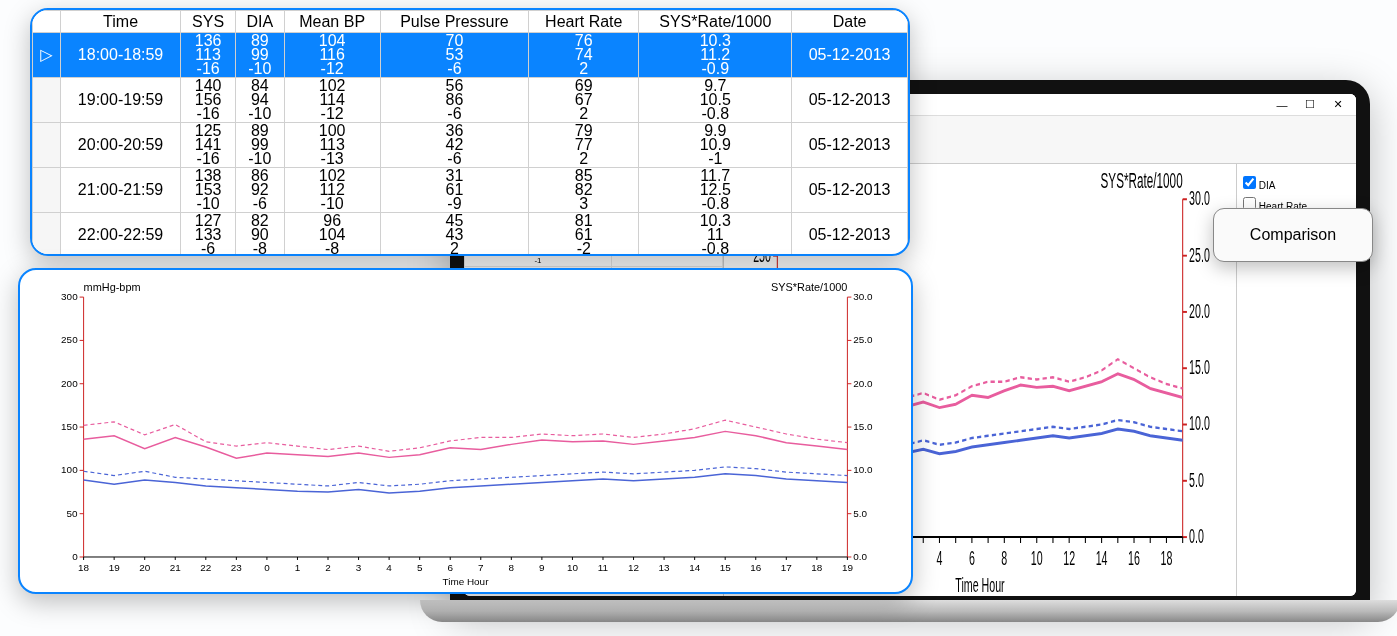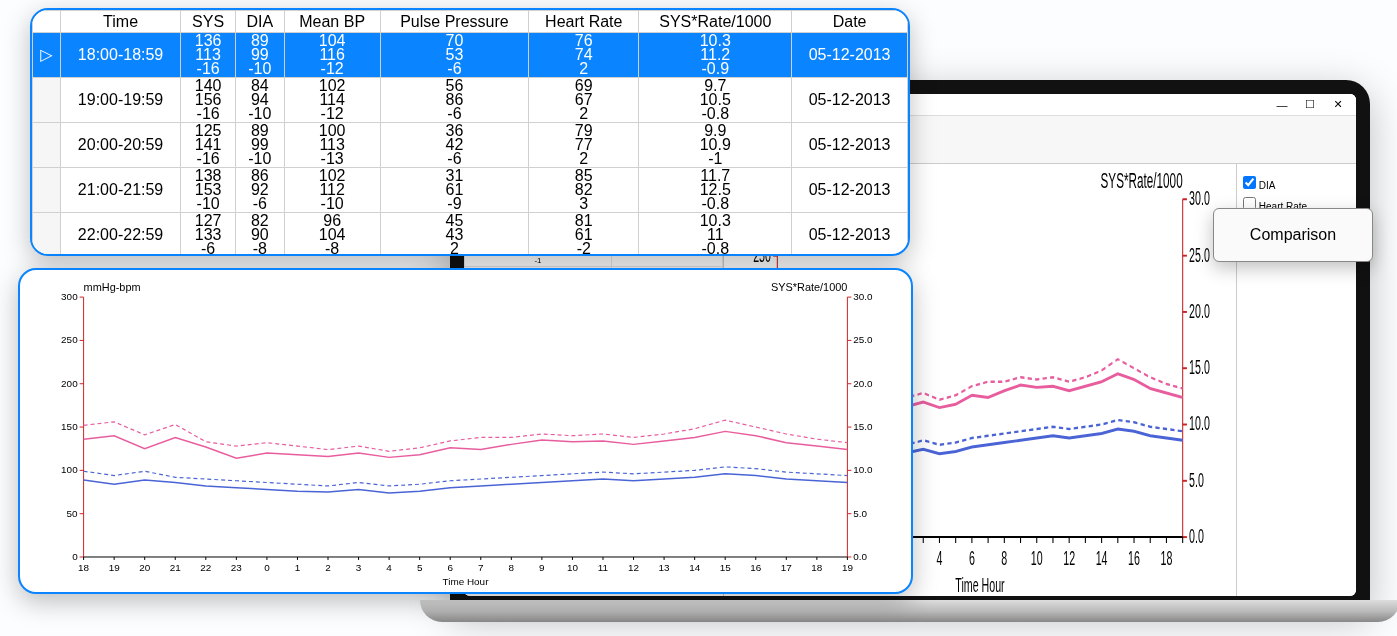--- a/index.html
+++ b/index.html
@@ -54,21 +54,21 @@
 .axis { stroke:#c22; stroke-width:1; }
 .tick { font-size:10px; fill:#000; }
 .series-sys { fill:none; stroke:#e85d9e; stroke-width:1.5; }
 .series-sys-d { fill:none; stroke:#e85d9e; stroke-width:1.2; stroke-dasharray:4 3; }
 .series-dia { fill:none; stroke:#4a64d6; stroke-width:1.5; }
 .series-dia-d { fill:none; stroke:#4a64d6; stroke-width:1.2; stroke-dasharray:4 3; }
 
 
 .compare-btn {
   position:absolute; right:24px; top:208px; width:160px; height:54px;
-  background:#fafafa; border:1px solid #888; border-radius:6px;
+  background:#fafafa; border:1px solid #888; border-radius:11px;
   box-shadow:0 6px 18px rgba(0,0,0,.25); display:flex; align-items:center; justify-content:center;
   font-size:16px; cursor:pointer;
 }
 </style>
 </head>
 <body>
 
 <div class="laptop">
   <div class="laptop-screen">
     <div class="app-window">

